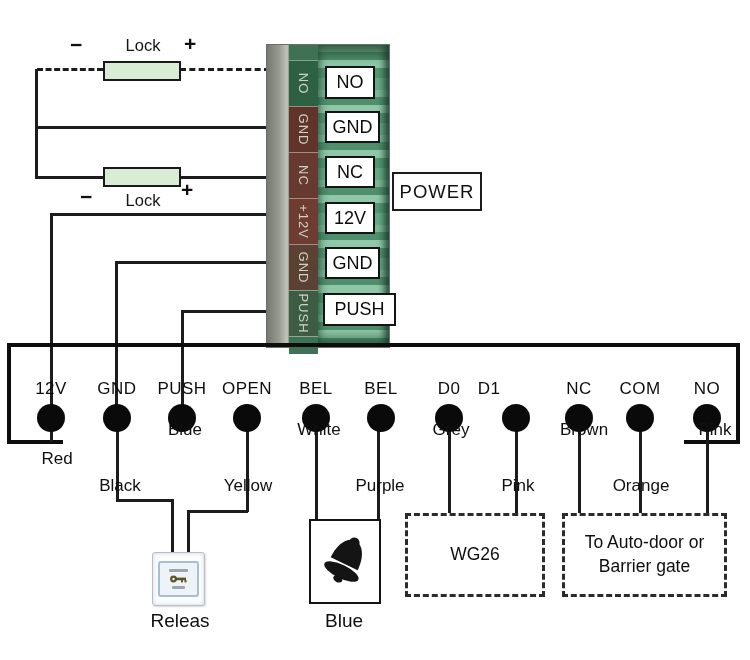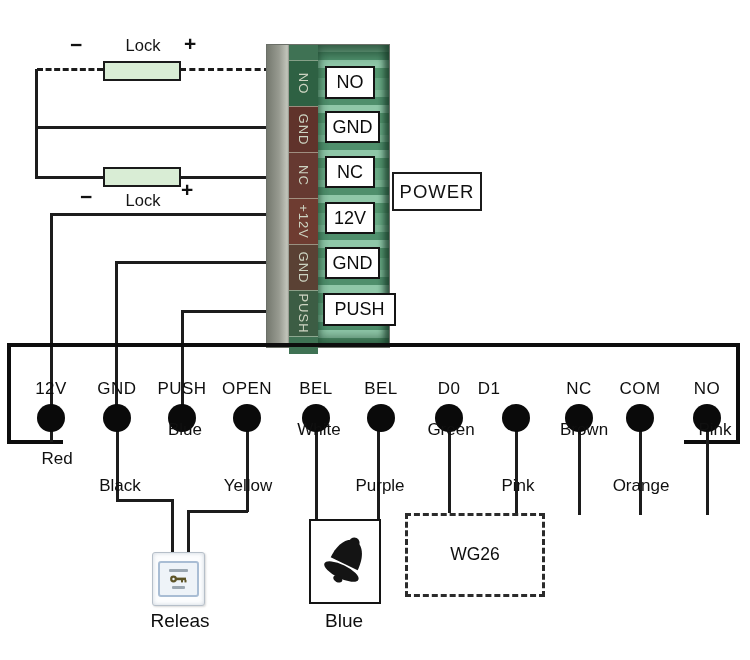--- a/index.html
+++ b/index.html
@@ -178,21 +178,21 @@
   <div class="dot" style="left:565px;"></div>
   <div class="dot" style="left:626px;"></div>
   <div class="dot" style="left:693px;"></div>
 
   <span class="wlabel" style="left:15px;top:449px;">Red</span>
   <span class="wlabel r2" style="left:78px;">Black</span>
   <span class="wlabel r1" style="left:143px;">Blue</span>
   <span class="wlabel r2" style="left:206px;">Yellow</span>
   <span class="wlabel r1" style="left:277px;">White</span>
   <span class="wlabel r2" style="left:338px;">Purple</span>
-  <span class="wlabel r1" style="left:409px;">Green</span>
+  <span class="wlabel r1" style="left:409px;">Grey</span>
   <span class="wlabel r2" style="left:476px;">Pink</span>
   <span class="wlabel r1" style="left:542px;">Brown</span>
   <span class="wlabel r2" style="left:599px;">Orange</span>
   <span class="wlabel r1" style="left:673px;">Pink</span>
 
   <div id="exitbtn">
     <div class="panel">
       <div class="tinybar" style="width:19px;"></div>
       <svg width="19" height="10" viewBox="0 0 19 10">
         <circle cx="4.5" cy="5" r="3.4" fill="#5d5426"></circle>
@@ -214,14 +214,18 @@
         <ellipse cx="31" cy="44.5" rx="19.5" ry="7"></ellipse>
         <ellipse cx="31" cy="53" rx="5" ry="3.4"></ellipse>
       </g>
     </svg>
   </div>
   <span class="complbl" style="left:314px;top:610px;width:60px;">Blue</span>
 
   <div class="dashedbox" style="left:405px;top:513px;width:134px;height:78px;">
     <span>WG26</span>
   </div>
+  <div class="dashedbox" style="left:562px;top:513px;width:159px;height:78px;">
+    <span>To Auto-door or</span>
+    <span>Barrier gate</span>
+  </div>
 
 </div>
 
 </body></html>

